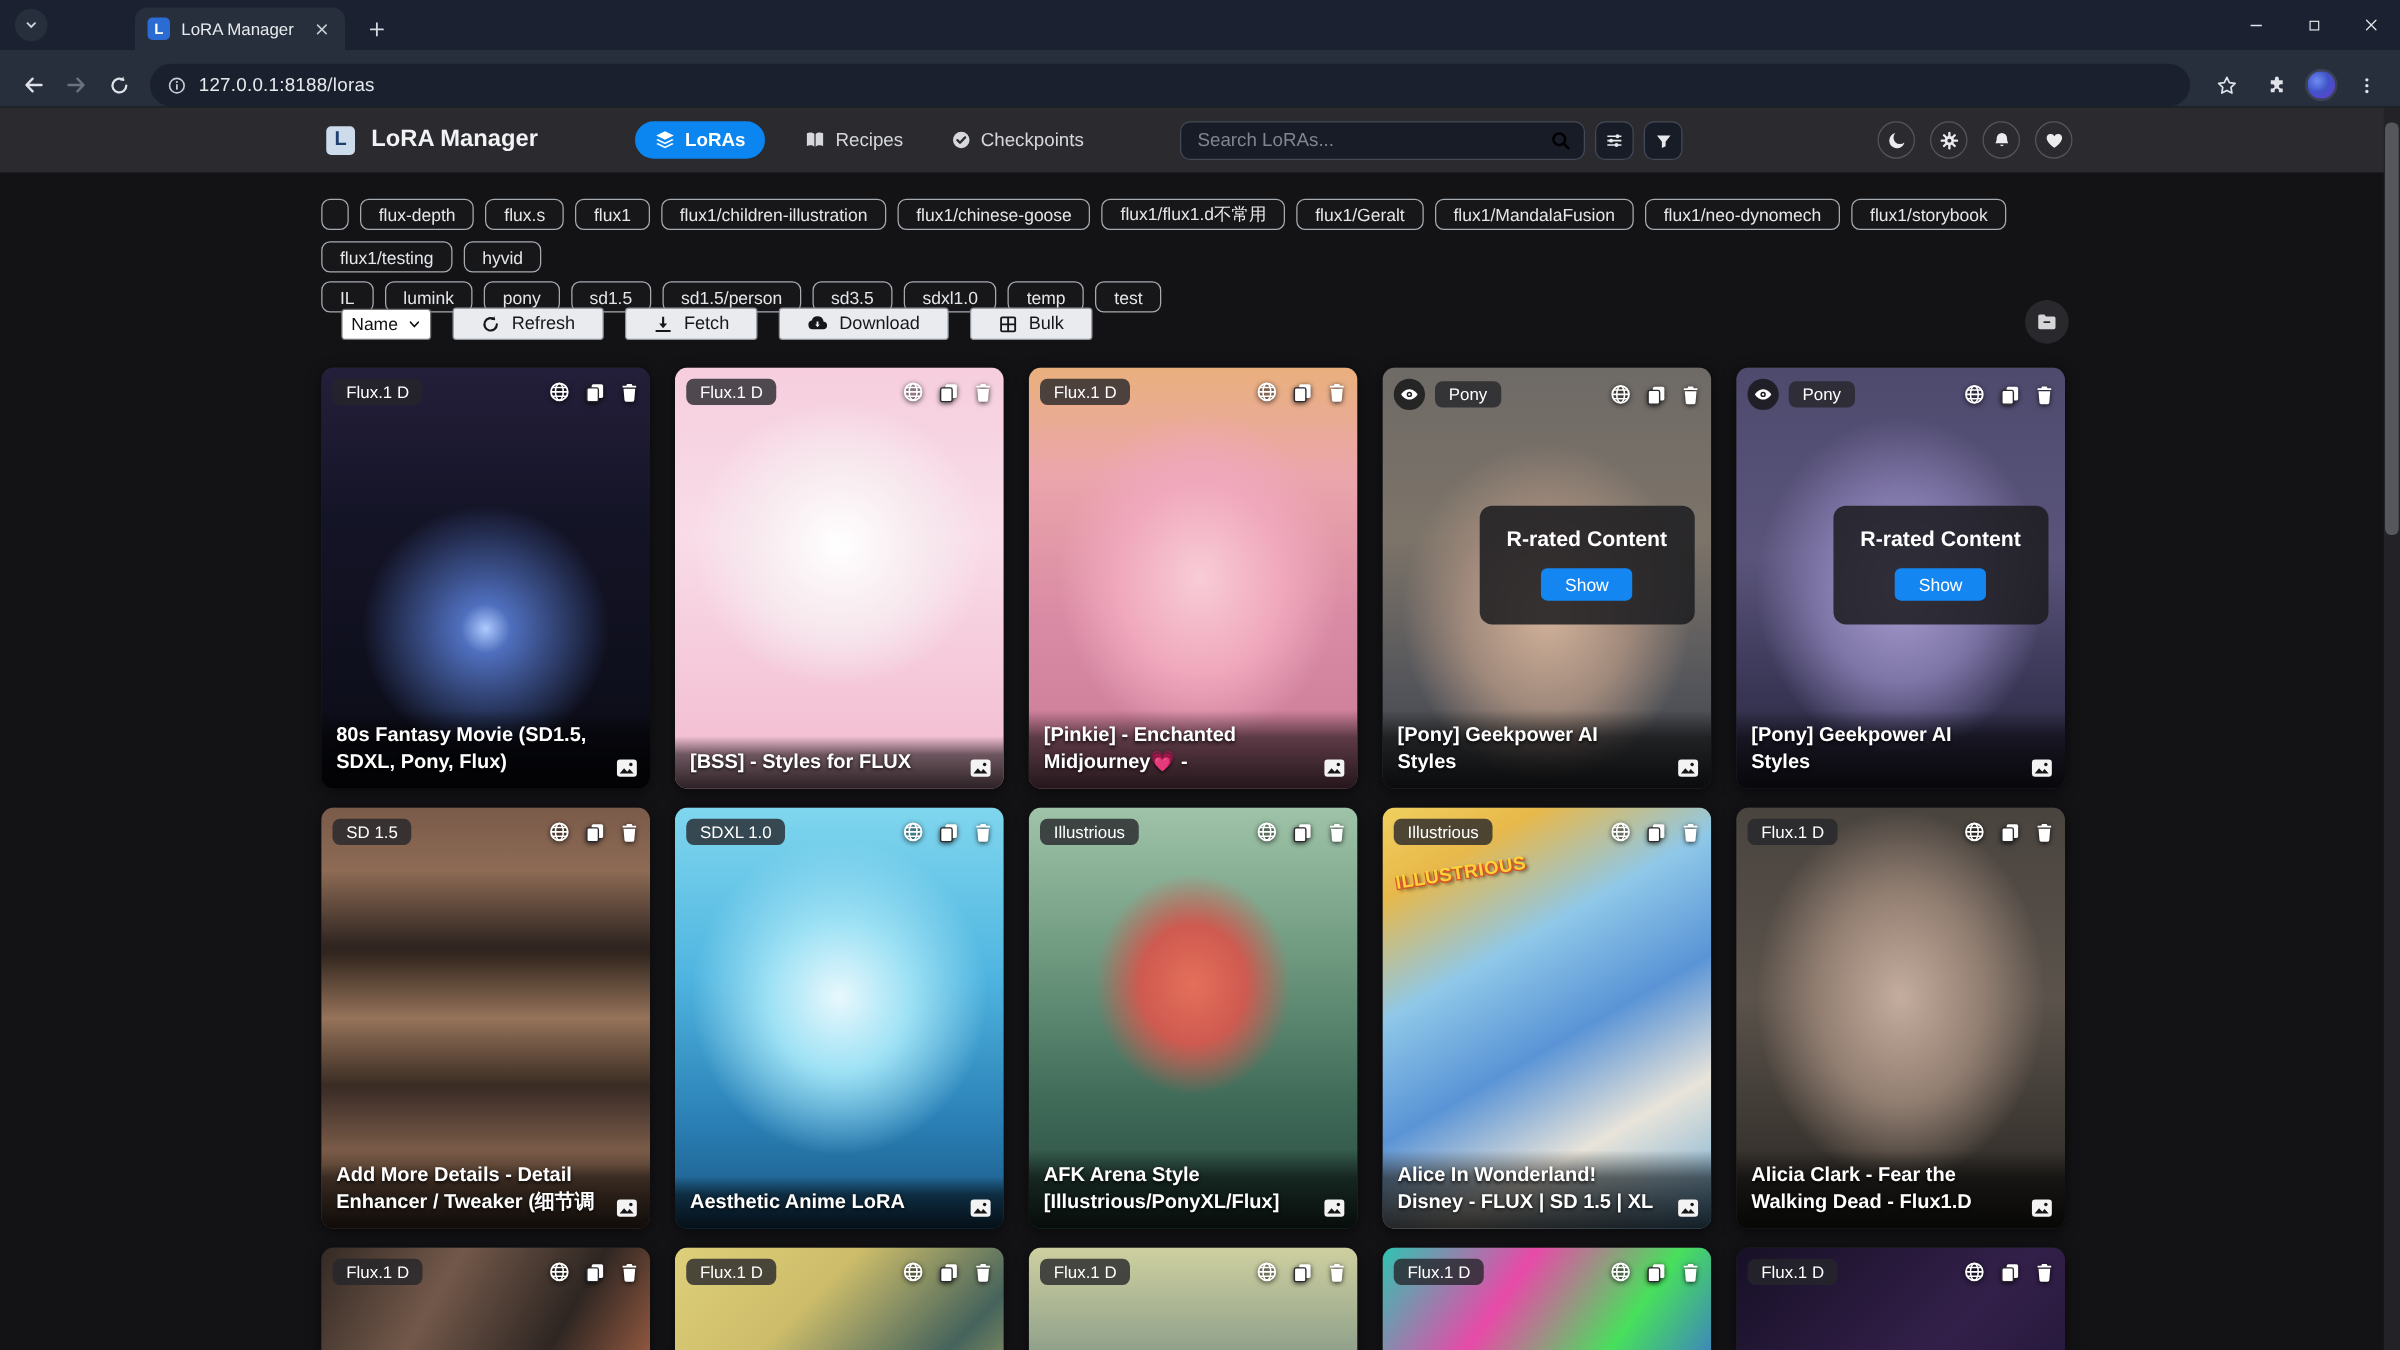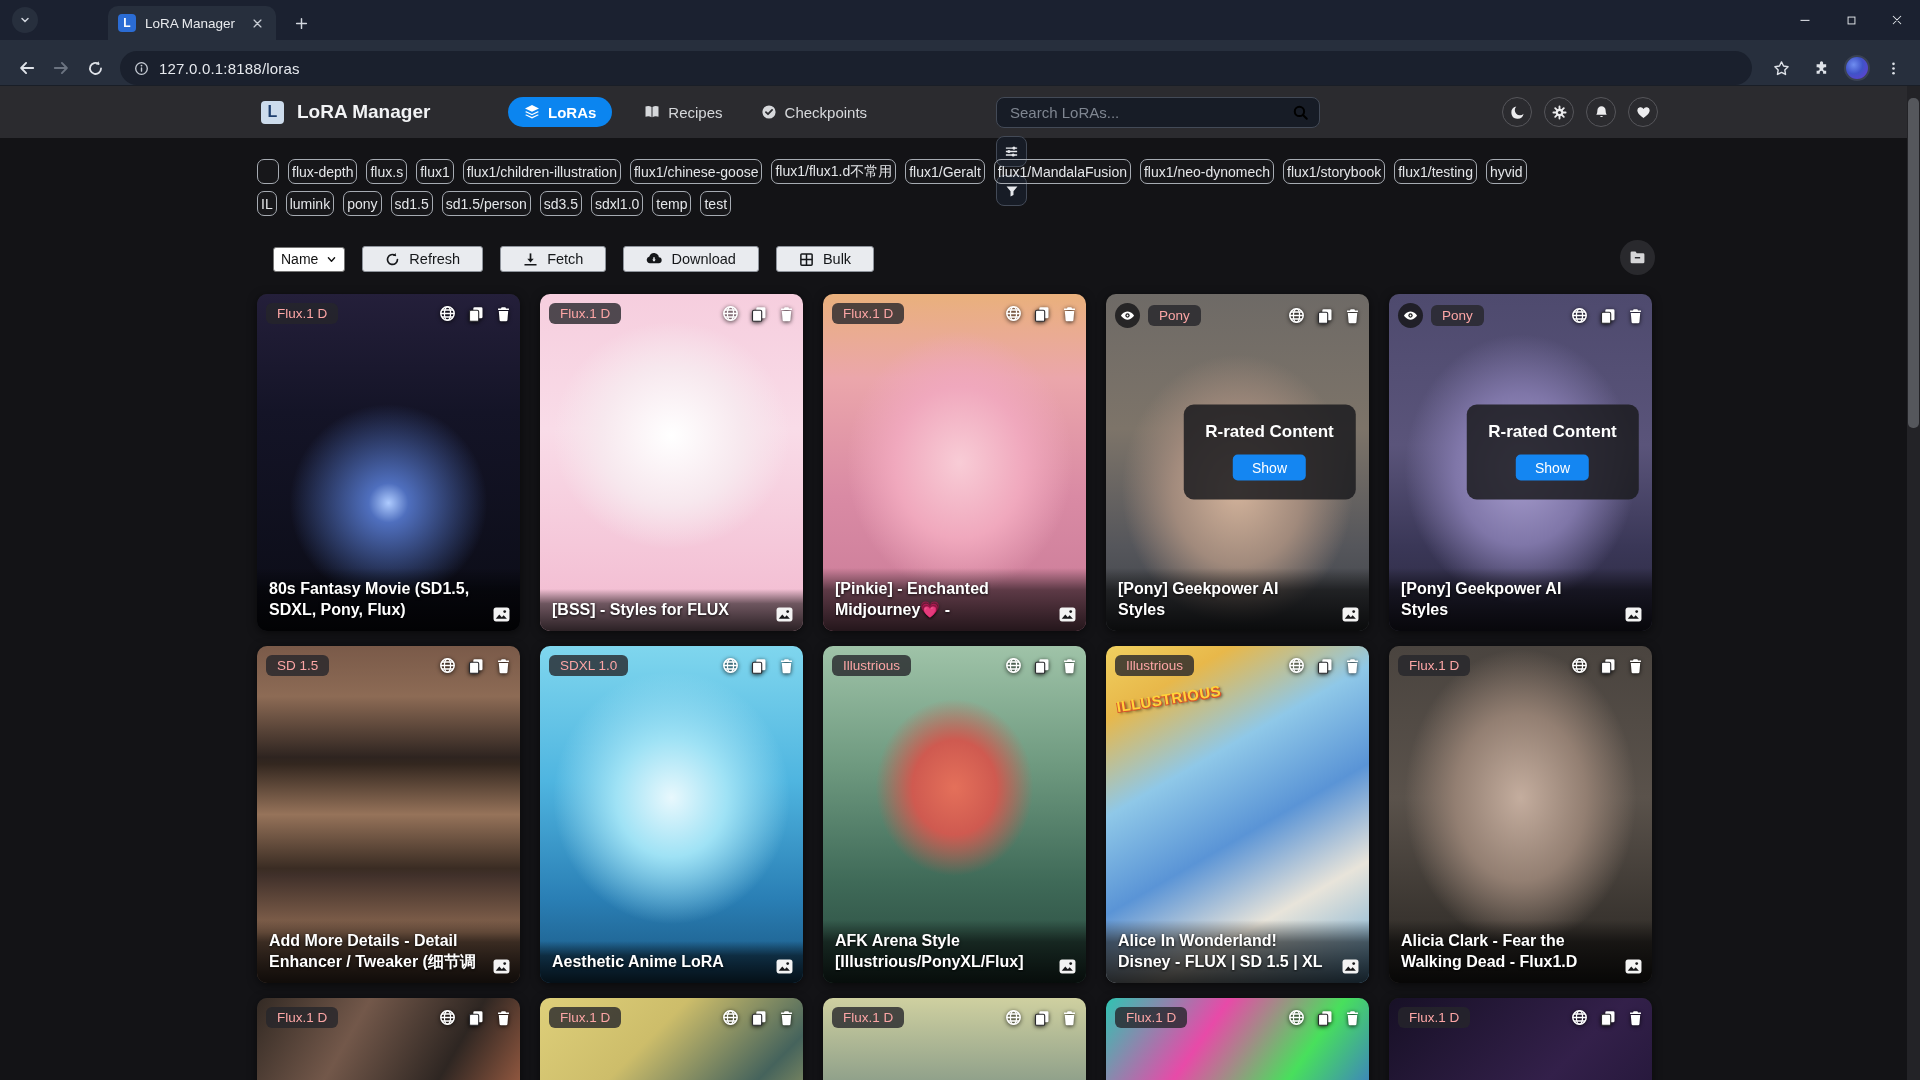--- a/index.html
+++ b/index.html
@@ -37,36 +37,36 @@
 
   
   .app-header { position:absolute; left:0; top:86px; width:1920px; height:52px; background:#2b2b2f; }
   .brand { position:absolute; left:261px; top:0; height:52px; display:flex; align-items:center; gap:13px; }
   .logo-sq { width:23px; height:23px; border-radius:4px; background:#cddcec; color:#1f3f6e;
     font-weight:bold; font-size:16px; display:flex; align-items:center; justify-content:center; }
   .app-title { color:#f2f3f5; font-size:19px; font-weight:bold; }
   .main-nav { position:absolute; left:508px; top:0; height:52px; display:flex; align-items:center; gap:26px; }
   .nav-item { display:flex; align-items:center; gap:8px; color:#d6d8db; font-size:15px; height:30px; padding:0 6px; }
   .nav-item.active { background:#0b85f0; color:#fff; border-radius:15px; padding:0 16px; font-weight:bold;justify-content:space-between; }
-  .search-wrap { position:absolute; left:996px; top:11px; display:flex; gap:8px;flex-direction:column; }
+  .search-wrap { position:absolute; left:944px; top:11px; display:flex; gap:8px; }
   .search-box { width:324px; height:31px; background:#171c26; border:1px solid #434a57; border-radius:8px;
     display:flex; align-items:center; padding:0 10px 0 13px; }
   .search-box input { flex:1; background:transparent; border:none; outline:none; color:#dfe2e7; font-size:15px;
     font-family:"Liberation Sans", sans-serif; }
   .search-box input::placeholder { color:#7f8691; }
   .sq-btn { width:31px; height:31px; background:#171c26; border:1px solid #434a57; border-radius:8px;
     display:flex; align-items:center; justify-content:center; color:#e6e8ec; }
   .header-icons { position:absolute; right:262px; top:11px; display:flex; gap:12px; }
   .round-btn { width:30px; height:30px; border-radius:50%; border:1px solid #55555a; display:flex;
     align-items:center; justify-content:center; color:#ececee; background:transparent; }
 
   
   .tag-rows { position:absolute; left:257px; top:159px; width:1400px; display:flex; flex-direction:column; gap:7px; }
   .tag-row { display:flex; flex-wrap:wrap; gap:9px; }
-  .tag { height:25px; display:flex; align-items:center; padding:0 3px; border:1.5px solid #a6abb2;
+  .tag { height:25px; display:flex; align-items:center; padding:0 14px; border:1.5px solid #a6abb2;
     border-radius:7px; color:#e4e6e9; font-size:14px; background:rgba(255,255,255,.02); white-space:nowrap; }
   .tag-empty { width:22px; padding:0; }
 
   
   .controls { position:absolute; left:257px; top:246px; display:flex; align-items:center; gap:17px;margin-left:16px; }
   .sort-select { height:25px; background:#fff; border:1px solid #757575; border-radius:3px; color:#111;
     font-size:14px; display:flex; align-items:center; gap:8px; padding:0 7px; }
   .ctl-btn { height:26px; background:#e9ebef; border:1px solid #8f949c; border-radius:3px; color:#15171a;
     font-size:14.5px; display:flex; align-items:center; gap:9px; padding:0 22px; }
   .folder-btn { position:absolute; left:1620px; top:240px; width:35px; height:35px; border-radius:50%;
@@ -74,21 +74,21 @@
 
   
   .grid { position:absolute; left:257px; top:294px; width:1395px; display:grid;
     grid-template-columns:repeat(5, 263px); grid-auto-rows:337px; gap:15px 20px; }
   .card { position:relative; border-radius:10px; overflow:hidden; background:#222;
     box-shadow:0 2px 10px rgba(0,0,0,.55); }
   .card-art { position:absolute; inset:0; }
   .card-top { position:absolute; left:9px; right:9px; top:9px; display:flex; align-items:center; z-index:3; }
   .eye-badge { width:25px; height:25px; border-radius:50%; background:rgba(22,22,25,.82); color:#fff;
     display:flex; align-items:center; justify-content:center; margin-right:8px; flex:none; }
-  .model-badge { background:rgba(38,38,42,.8); color:#fca5a5; font-size:13.5px; padding:3px 11px;
+  .model-badge { background:rgba(38,38,42,.8); color:#ffffff; font-size:13.5px; padding:3px 11px;
     border-radius:6px; white-space:nowrap; }
   .card-actions { margin-left:auto; display:flex; gap:12px; color:#fff; align-items:center;
     filter:drop-shadow(0 1px 2px rgba(0,0,0,.8)); }
   .art-label { position:absolute; left:10px; top:44px; z-index:2; transform:rotate(-9deg);
     font-weight:bold; font-size:15px; color:#ffd23a; letter-spacing:.5px;
     text-shadow:1px 1px 0 #d8542a, -1px 1px 0 #d8542a, 2px 2px 3px rgba(0,0,0,.6); }
   .nsfw-overlay { position:absolute; left:50%; top:47%; transform:translate(-50%,-50%);
     background:rgba(28,28,31,.86); border-radius:10px; padding:17px 22px 19px; text-align:center;
     z-index:2; min-width:168px;margin-left:32px; }
   .nsfw-title { color:#fff; font-weight:bold; font-size:17px; white-space:nowrap; }

